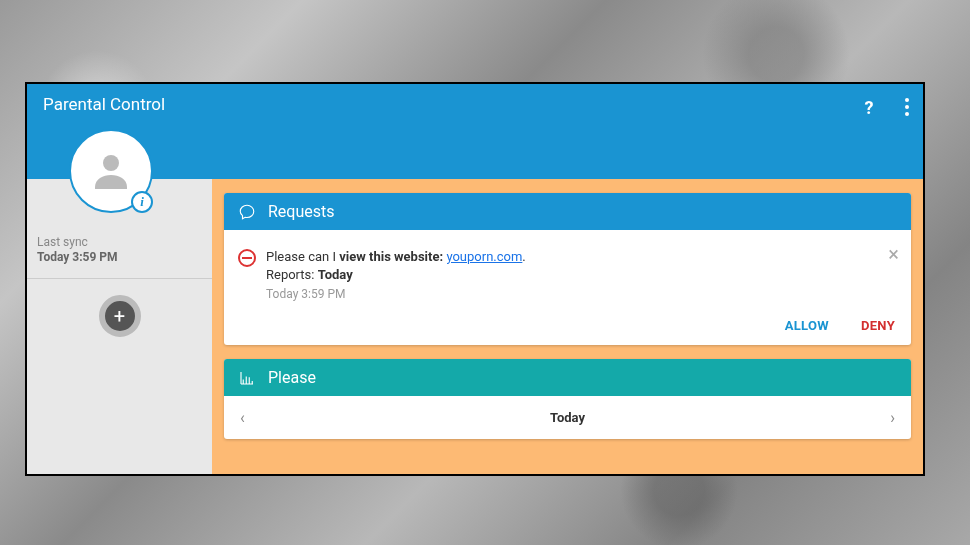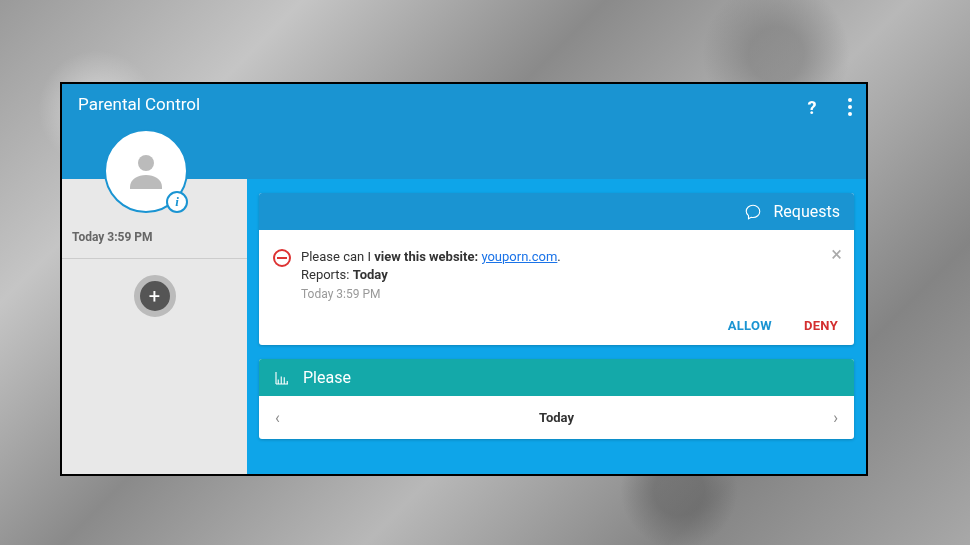--- a/index.html
+++ b/index.html
@@ -14,26 +14,25 @@
     radial-gradient(circle at 30% 70%, rgba(200,200,200,0.3) 2%, transparent 5%),
     radial-gradient(circle at 70% 90%, rgba(80,80,80,0.4) 3%, transparent 7%),
     linear-gradient(135deg, #9a9a9a 0%, #c5c5c5 20%, #8a8a8a 40%, #b8b8b8 60%, #848484 80%, #a8a8a8 100%);
   position: relative;
   overflow: hidden;
 }
 .window {
   position: absolute;
   left: 25px;
   top: 82px;
-  width: 808px;
+  width: 900px;
   height: 394px;
   border: 2px solid #000;
-  background: #0ea5e9;
+  background: #fdba74;
   overflow: hidden;
-  margin-left: 35px;
 }
 .header {
   height: 95px;
   background: #1a94d2;
   position: relative;
   padding: 10px 16px;
 }
 .header-title {
   color: #fff;
   font-size: 17px;
@@ -166,21 +165,21 @@
   overflow: hidden;
 }
 .card-header {
   padding: 9px 14px;
   color: #fff;
   font-size: 16px;
   display: flex;
   align-items: center;
   gap: 12px;
 }
-.card-header.blue { background: #1a94d2; justify-content: flex-end; }
+.card-header.blue { background: #1a94d2; }
 .card-header.teal { background: #14a9a9; }
 .card-body {
   padding: 18px 14px 10px 14px;
   position: relative;
 }
 .request-row {
   display: flex;
   gap: 10px;
   align-items: flex-start;
 }
@@ -287,20 +286,21 @@
       <div class="avatar-wrap">
         <div class="avatar">
           <svg viewBox="0 0 24 24">
             <circle cx="12" cy="8" r="4" fill="#bbb"></circle>
             <path d="M4 20c0-4 4-6 8-6s8 2 8 6v1H4z" fill="#bbb"></path>
           </svg>
           <div class="info-badge">i</div>
         </div>
       </div>
       <div class="profile-info">
+        <div class="profile-sync-label">Last sync</div>
         <div class="profile-sync-time">Today 3:59 PM</div>
       </div>
       <div class="add-btn-wrap">
         <div class="add-btn">
           <span>+</span>
         </div>
       </div>
     </div>
     <div class="main">
       <div class="card">

